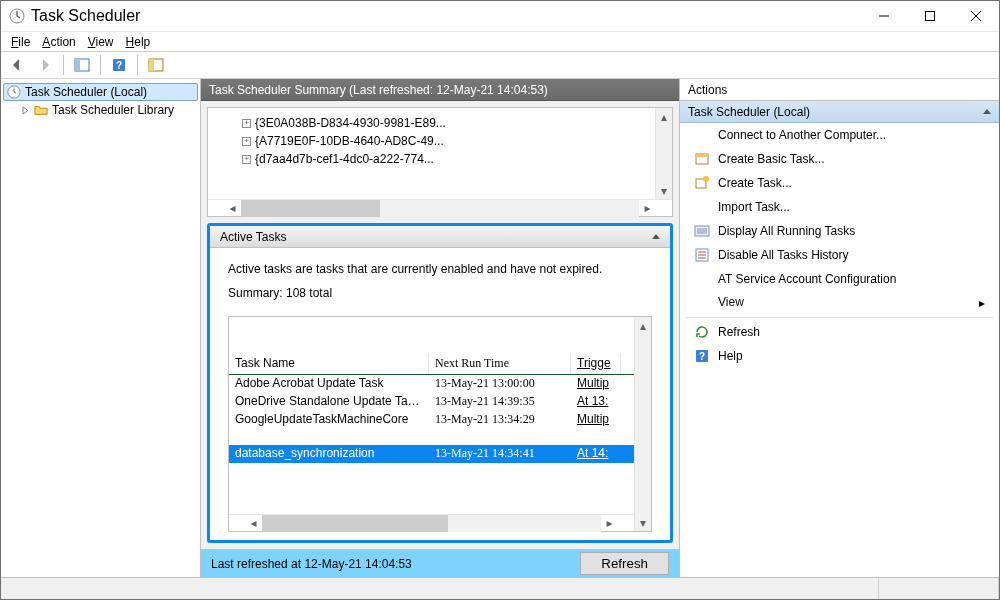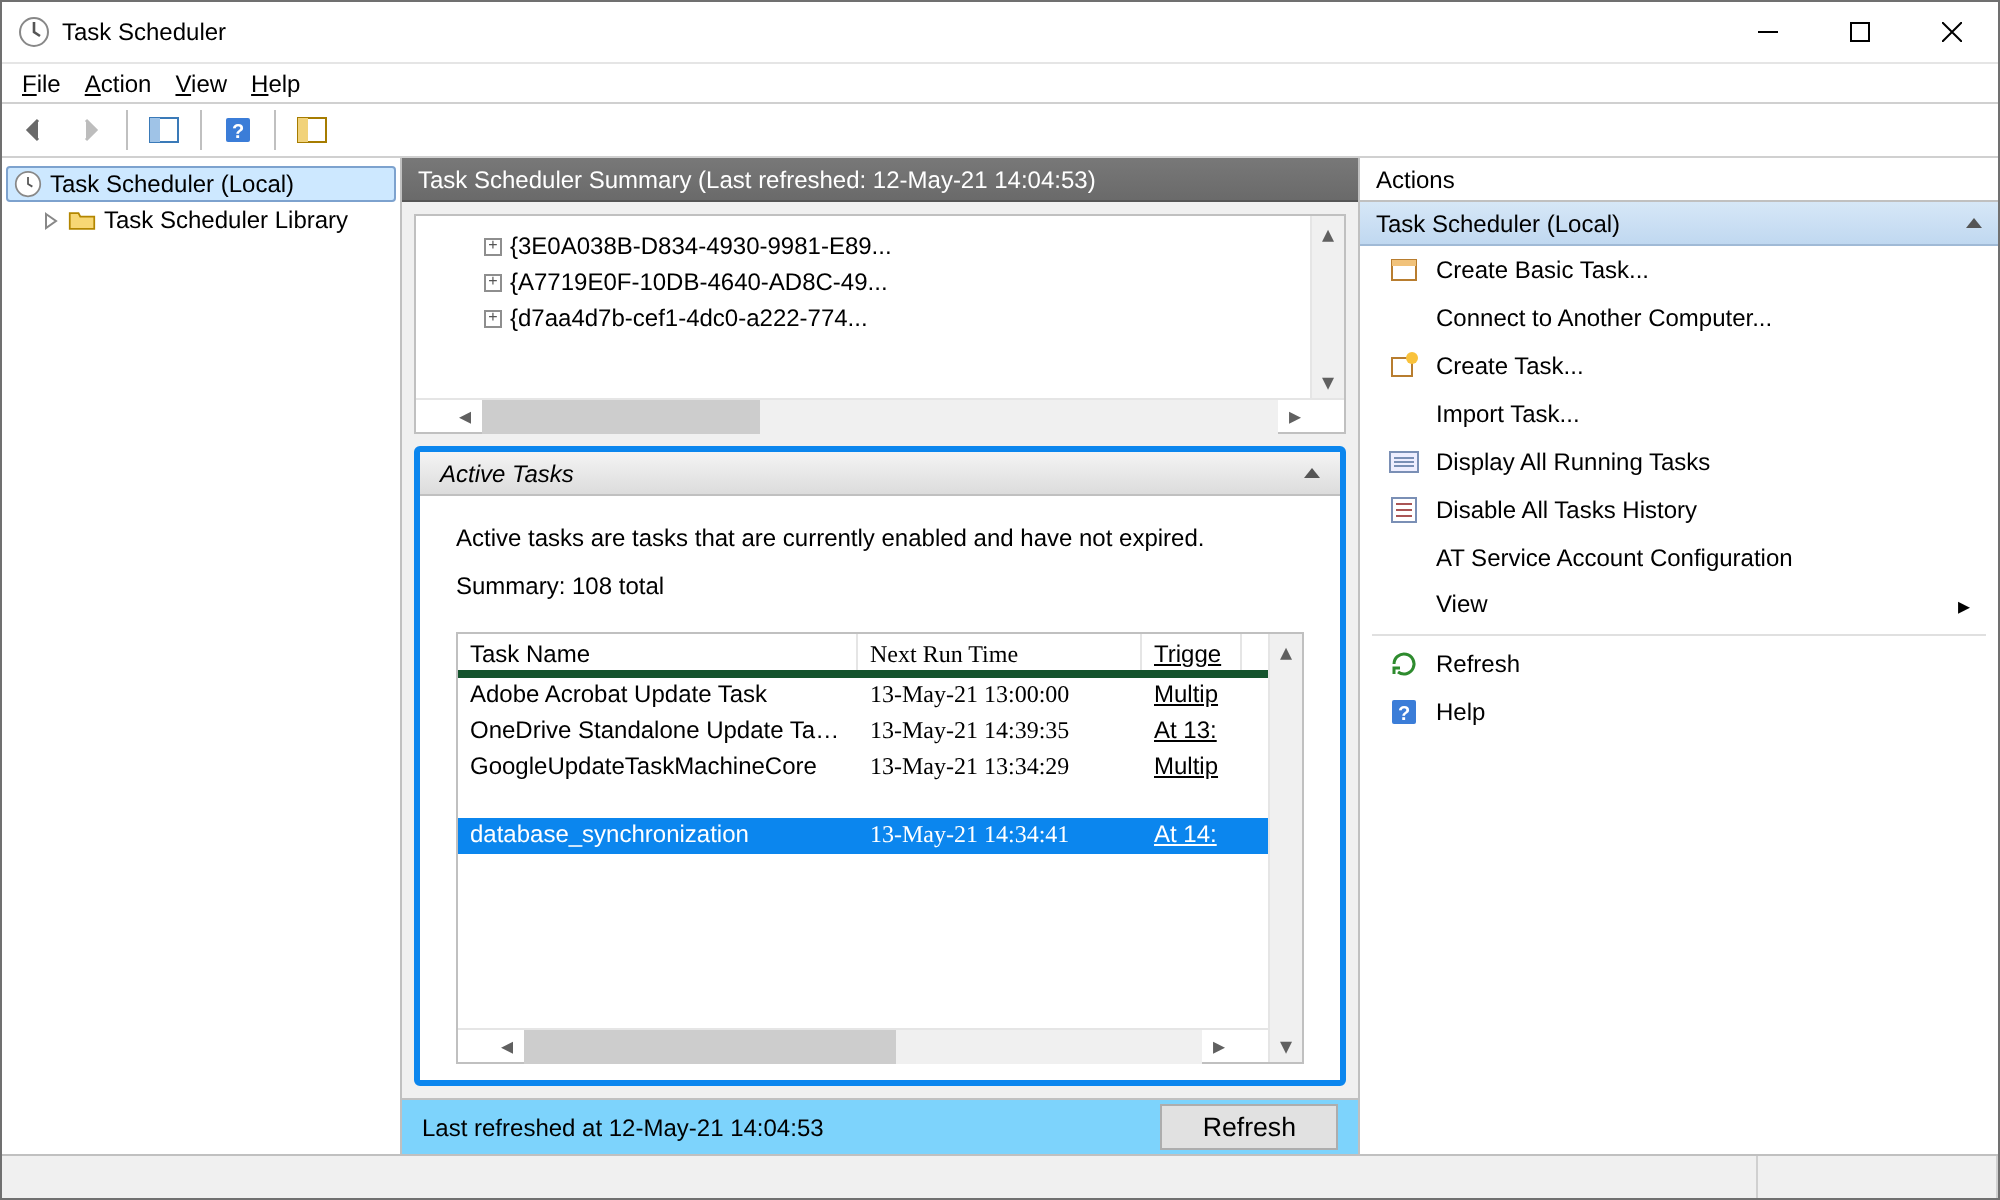--- a/index.html
+++ b/index.html
@@ -1,20 +1,20 @@
 <!DOCTYPE html>
 <html><head>
 <meta charset="utf-8">
 <style>
 html,body{margin:0;padding:0;font-family:"Segoe UI",Tahoma,sans-serif;font-size:12px;color:#000;background:#fff;}
 *{box-sizing:border-box;}
 .window{width:1000px;height:600px;border:1px solid #707070;display:flex;flex-direction:column;background:#fff;}
 .titlebar{height:30px;display:flex;align-items:center;padding:0 0 0 8px;background:#fff;}
 .titlebar .ticon{width:16px;height:16px;margin-right:6px;display:inline-block;}
-.titlebar .title{flex:1;font-size:12px;}
+.titlebar .title{flex:1;font-size:16px;}
 .winbtns{display:flex;height:100%;}
 .winbtn{width:46px;display:flex;align-items:center;justify-content:center;}
 .winbtn svg{width:10px;height:10px;}
 .menubar{height:20px;display:flex;align-items:center;padding:0 4px;border-top:1px solid #e5e5e5;}
 .menubar span{padding:2px 6px;}
 .menubar u{text-decoration:underline;}
 .toolbar{height:28px;display:flex;align-items:center;padding:2px 4px;border-top:1px solid #d0d0d0;border-bottom:1px solid #d0d0d0;gap:4px;}
 .tbtn{width:24px;height:24px;display:flex;align-items:center;justify-content:center;border:1px solid transparent;}
 .tbtn svg{width:16px;height:16px;}
 .tsep{width:1px;height:20px;background:#c0c0c0;margin:0 2px;}
@@ -29,25 +29,25 @@
 .treelist{flex:1;padding:6px 34px;overflow:hidden;}
 .treelist .trow{display:flex;align-items:center;gap:4px;height:18px;}
 .plus{width:9px;height:9px;border:1px solid #8e8e8e;display:flex;align-items:center;justify-content:center;font-size:8px;line-height:1;color:#555;}
 .hsb{height:17px;border-top:1px solid #e5e5e5;display:flex;align-items:center;padding:0 16px;}
 .hsb .track{flex:1;height:17px;background:#f0f0f0;position:relative;}
 .hsb .thumb{position:absolute;left:0;width:35%;height:100%;background:#cdcdcd;}
 .hsb .arrow{width:17px;height:17px;display:flex;align-items:center;justify-content:center;color:#606060;}
 .vsb{width:17px;background:#f0f0f0;display:flex;flex-direction:column;align-items:center;border-left:1px solid #e5e5e5;}
 .vsb .arrow{height:17px;display:flex;align-items:center;justify-content:center;color:#606060;}
 .card{border:3px solid #0b86ee;border-radius:3px;background:#fff;display:flex;flex-direction:column;flex:1;min-height:0;}
-.card-head{height:22px;background:linear-gradient(#f4f4f4,#dcdcdc);border-bottom:1px solid #c0c0c0;display:flex;align-items:center;padding:0 10px;justify-content:space-between;font-style:italic;}
+.card-head{height:22px;background:linear-gradient(#f4f4f4,#dcdcdc);border-bottom:1px solid #c0c0c0;display:flex;align-items:center;padding:0 10px;justify-content:space-between;}
 .card-body{padding:14px 18px 8px;display:flex;flex-direction:column;gap:10px;flex:1;min-height:0;}
 .activetbl{border:1px solid #c0c0c0;display:flex;flex:1;min-height:0;margin-top:6px;}
 .activetbl-inner{flex:1;display:flex;flex-direction:column;min-width:0;}
-.activetbl-head{display:flex;height:22px;border-bottom:4px solid #14532d;}
+.activetbl-head{display:flex;height:22px;border-bottom:1px solid #14532d;margin-top:36px;}
 .th{border-right:1px solid #e5e5e5;padding:3px 6px;background:#fff;white-space:nowrap;overflow:hidden;}
 .activetbl-rows{flex:1;overflow:hidden;}
 .tr{display:flex;height:18px;}
 .td{padding:1px 6px;white-space:nowrap;overflow:hidden;text-overflow:ellipsis;}
 .tr.sel{background:#0b86ee;color:#fff;margin-top:16px;}
 .footerbar{height:28px;background:#7dd3fc;border-top:1px solid #c0c0c0;display:flex;align-items:center;justify-content:space-between;padding:0 10px;}
 .btn{background:#e1e1e1;border:1px solid #adadad;padding:3px 20px;}
 .rightpane{width:320px;border-left:1px solid #c0c0c0;display:flex;flex-direction:column;}
 .rp-title{height:22px;display:flex;align-items:center;padding:0 8px;font-weight:normal;border-bottom:1px solid #c0c0c0;background:#fff;}
 .rp-sub{height:22px;background:linear-gradient(#d6e7f7,#c0d8f0);border-bottom:1px solid #a0bad6;display:flex;align-items:center;justify-content:space-between;padding:0 8px;}
@@ -257,31 +257,31 @@
       </div>
     </div>
 
     <div class="rightpane">
       <div class="rp-title">Actions</div>
       <div class="rp-sub">
         <span>Task Scheduler (Local)</span>
         <span class="triangle-up"></span>
       </div>
       <div class="action">
+          <span class="aicon"></span>
+          <span>Connect to Another Computer...</span>
+        </div>
+      <div class="action">
           <span class="aicon">
             <svg viewBox="0 0 16 16">
               <rect x="2" y="3" width="12" height="10" fill="#fff" stroke="#b87d2f"></rect>
               <rect x="2" y="3" width="12" height="3" fill="#f1c27a"></rect>
             </svg>
           </span>
           <span>Create Basic Task...</span>
-        </div>
-      <div class="action">
-          <span class="aicon"></span>
-          <span>Connect to Another Computer...</span>
         </div>
       <div class="action">
           <span class="aicon">
             <svg viewBox="0 0 16 16">
               <rect x="2" y="4" width="10" height="9" fill="#fff" stroke="#b87d2f"></rect>
               <circle cx="12" cy="4" r="3" fill="#f9c23c"></circle>
             </svg>
           </span>
           <span>Create Task...</span>
         </div>

